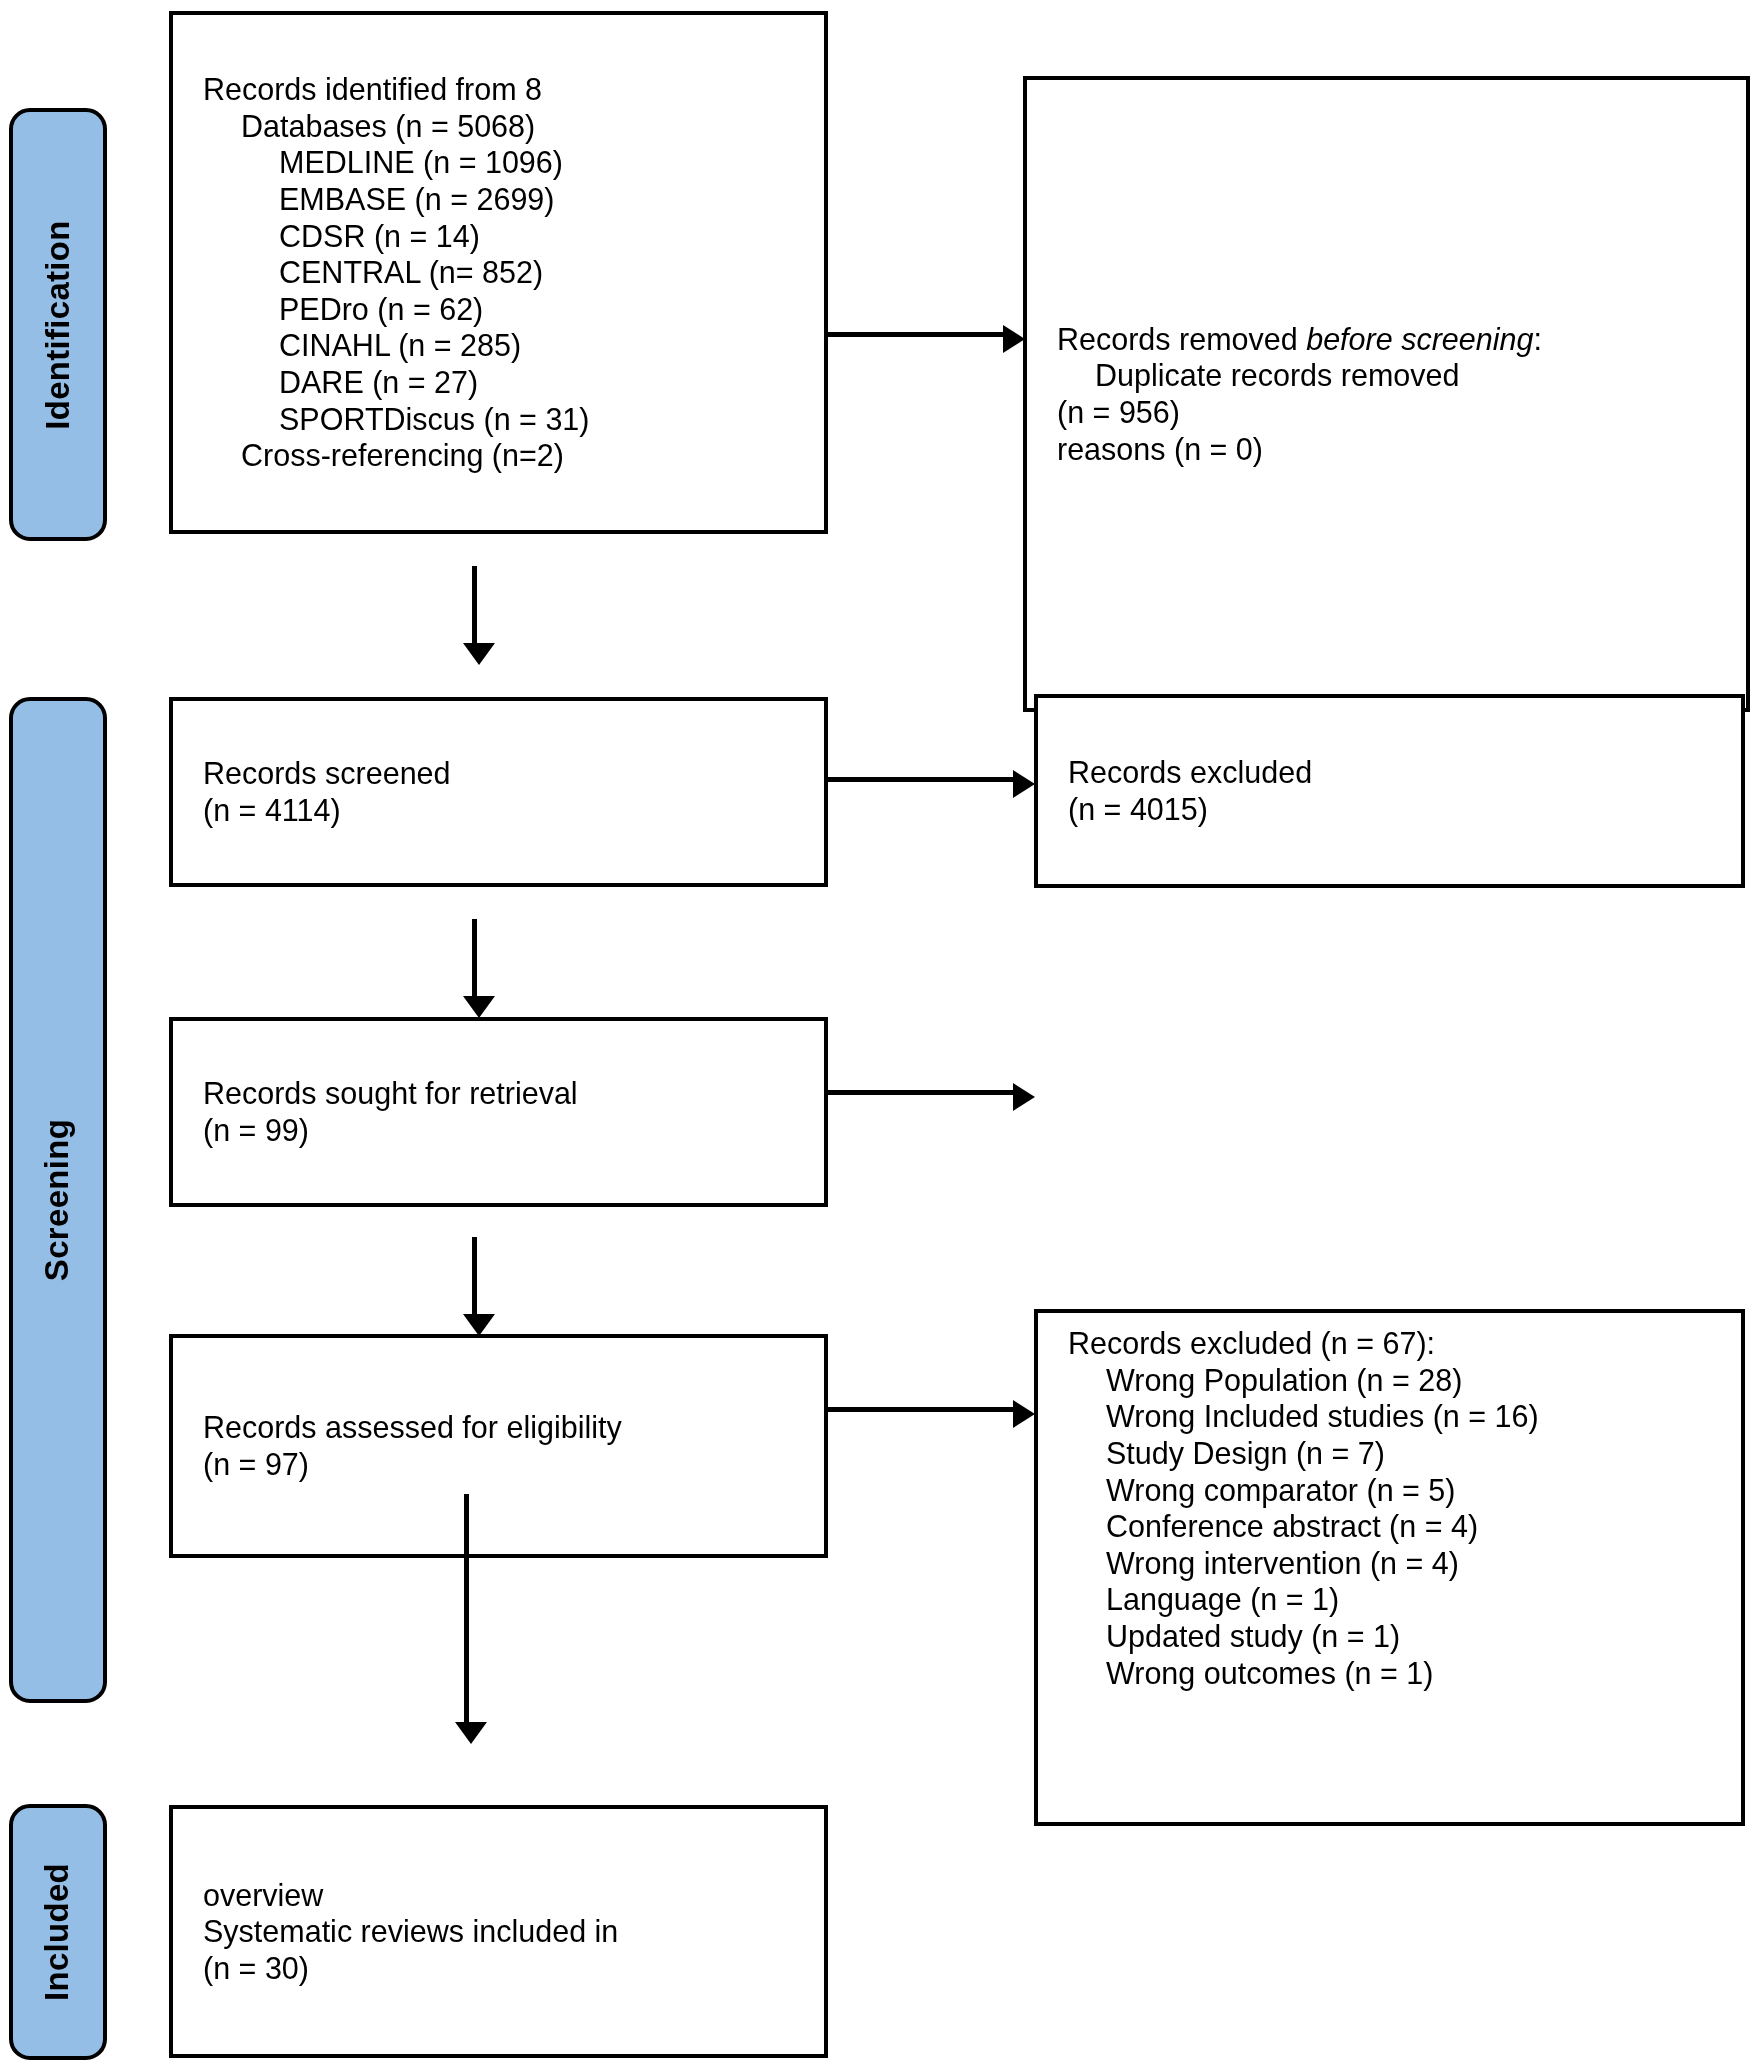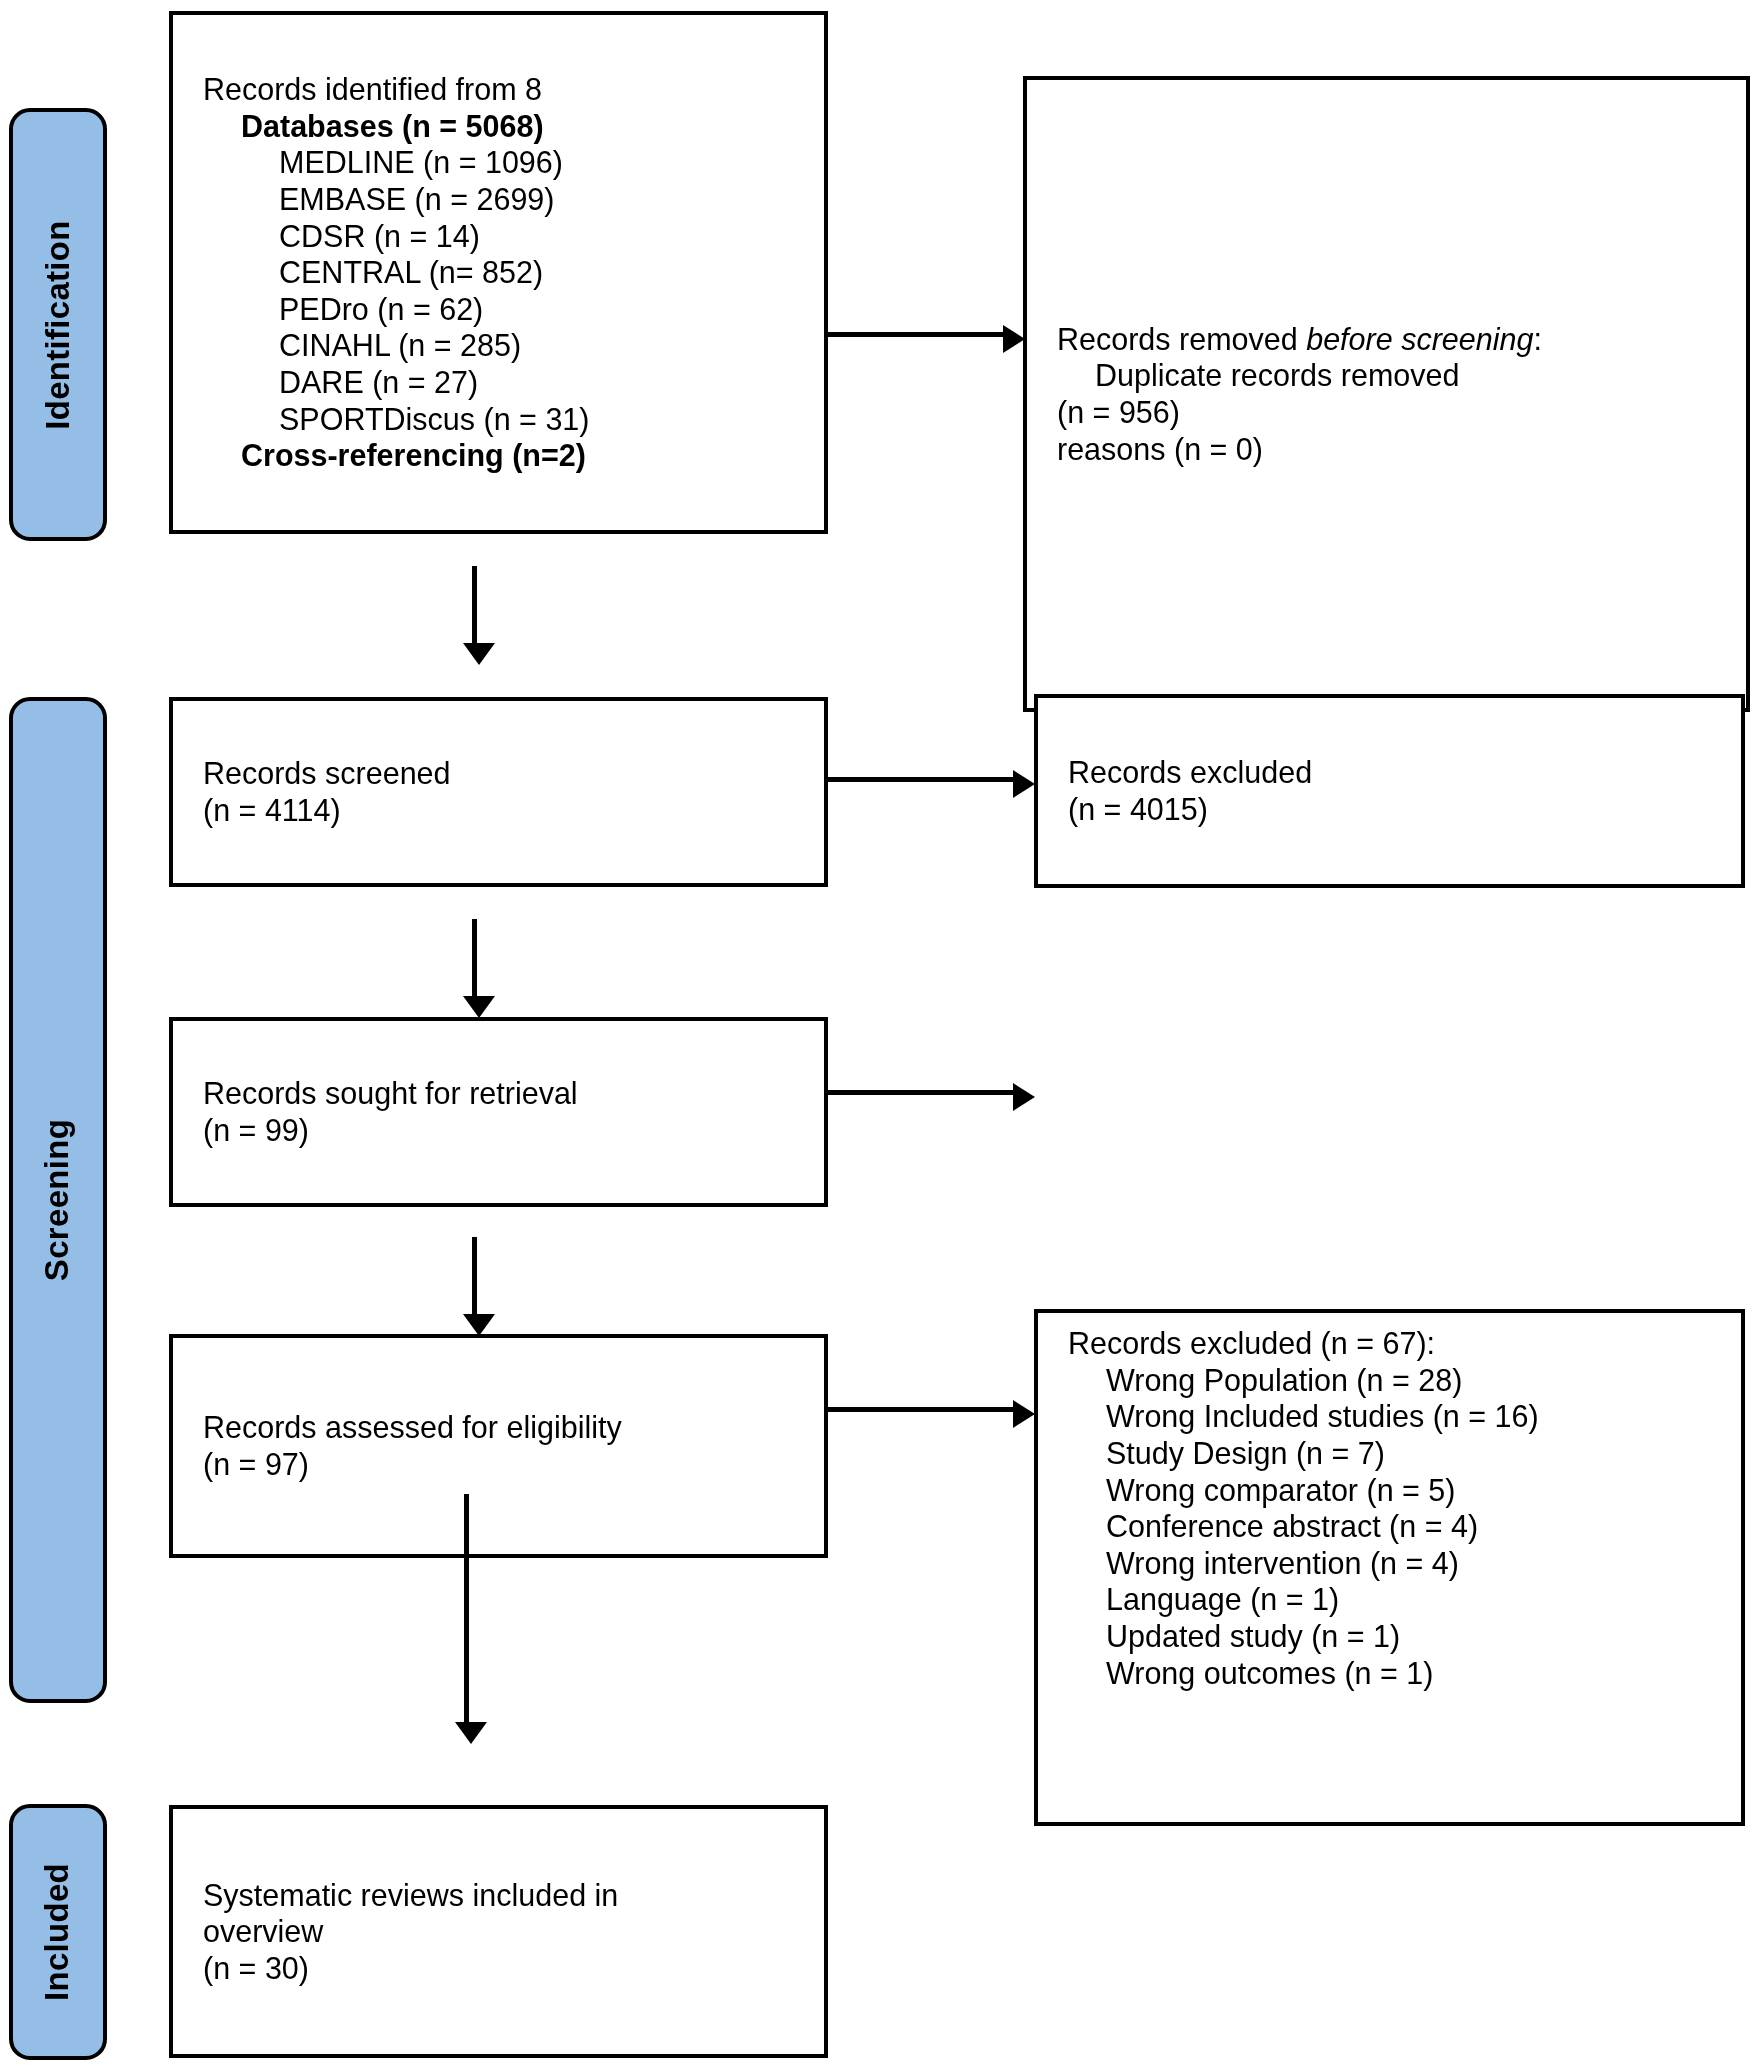--- a/index.html
+++ b/index.html
@@ -50,21 +50,21 @@
   }
   .box-inner {
     padding: 0 30px;
   }
   .line {
     font-size: 30.5px;
     line-height: 1.2;
     color: #000000;
     white-space: nowrap;
   }
-  .line.bold { font-weight: bold; }
+  .line.bold { font-weight: normal; }
   .ind1 { padding-left: 38px; }
   .ind2 { padding-left: 76px; }
 
   
   .h-arrow {
     position: absolute;
     height: 0;
     border-top: 5.5px solid #000000;
   }
   .h-arrow::after {
@@ -192,20 +192,20 @@
       <div class="line ind1">Wrong outcomes (n = 1)</div>
     </div>
   </div>
 
   <div class="h-arrow" style="left:828px; top:1407px; width:186px;"></div>
 
   <div class="v-arrow" style="left:464px; top:1494px; height:228px;"></div>
 
   <div class="box" style="left:169px; top:1805px; width:659px; height:253px;">
     <div class="box-inner">
+      <div class="line">overview</div>
       <div class="line">Systematic reviews included in</div>
-      <div class="line">overview</div>
       <div class="line">(n = 30)</div>
     </div>
   </div>
 
 </div>
 
 
 </body></html>

